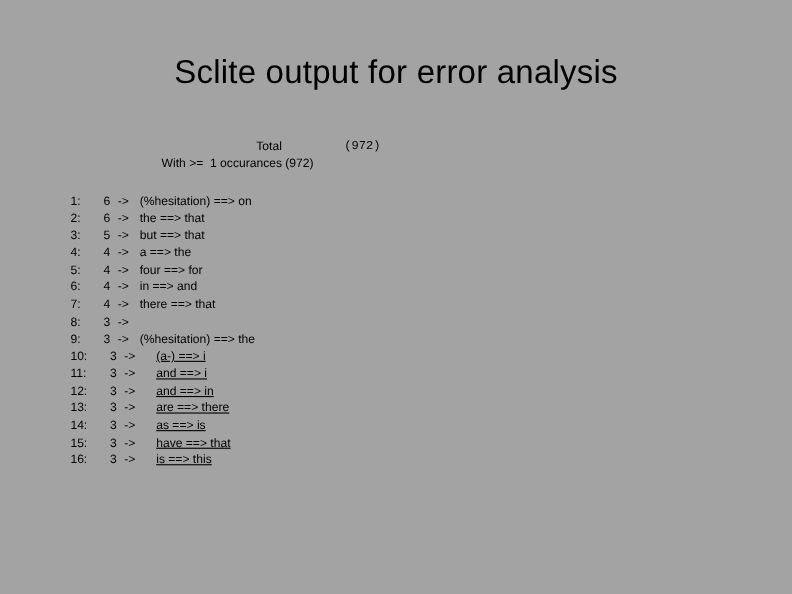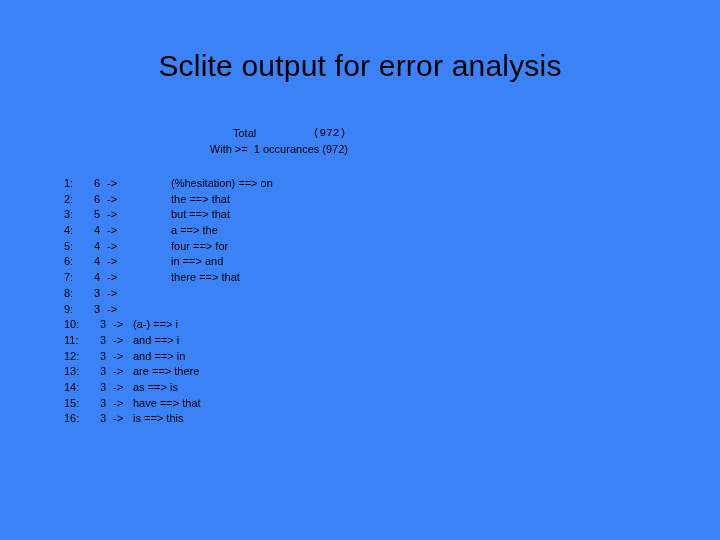--- a/index.html
+++ b/index.html
@@ -13,21 +13,21 @@
     height: 540px;
     overflow: hidden;
     font-family: "Liberation Sans", sans-serif;
     color: #000000;
     position: relative;
   }
 
   .slide {
     position: absolute;
     inset: 0;
-    background: #3b82f6;
+    background: #a3a3a3;
   }
 
   
   .slide-title {
     position: absolute;
     top: 48px;
     left: 0;
     width: 720px;
     text-align: center;
     font-size: 30px;
@@ -73,21 +73,21 @@
   .header-line-1 .h-count {
     position: absolute;
     left: 255px;
     top: 0;
     font-family: Liberation Mono, monospace;
   }
 
   .header-line-2 {
     display: block;
     white-space: pre;
-    text-align: right;
+    text-align: center;
     width: 290px;
     height: 16px;
     padding-left: 26px;
     box-sizing: border-box;
   }
 
   .pairs-list {
     margin-top: 18px;
   }
 
@@ -116,26 +116,26 @@
   }
   .pair-row .words {
     position: absolute;
     top: 0;
     white-space: pre;
   }
 
   
   .pair-row.narrow .cnt   { left: 36px; }
   .pair-row.narrow .arrow { left: 49px; }
-  .pair-row.narrow .words { left: 69px; margin-left: 44px; }
+  .pair-row.narrow .words { left: 69px; }
 
   
   .pair-row.wide .cnt   { left: 42px; }
   .pair-row.wide .arrow { left: 55px; }
-  .pair-row.wide .words { left: 75px; }
+  .pair-row.wide .words { left: 84px; text-decoration: underline; }
 </style>
 </head>
 <body>
 
 <div class="slide">
 
   <div class="slide-title">Sclite output for error analysis</div>
 
   <div class="report">
 
@@ -201,20 +201,21 @@
       <div class="pair-row narrow">
         <span class="idx">8:</span>
         <span class="cnt">3</span>
         <span class="arrow">-&gt;</span>
       </div>
 
       <div class="pair-row narrow">
         <span class="idx">9:</span>
         <span class="cnt">3</span>
         <span class="arrow">-&gt;</span>
+        <span class="words">(%hesitation) ==&gt; the</span>
       </div>
 
       <div class="pair-row wide">
         <span class="idx">10:</span>
         <span class="cnt">3</span>
         <span class="arrow">-&gt;</span>
         <span class="words">(a-) ==&gt; i</span>
       </div>
 
       <div class="pair-row wide">

